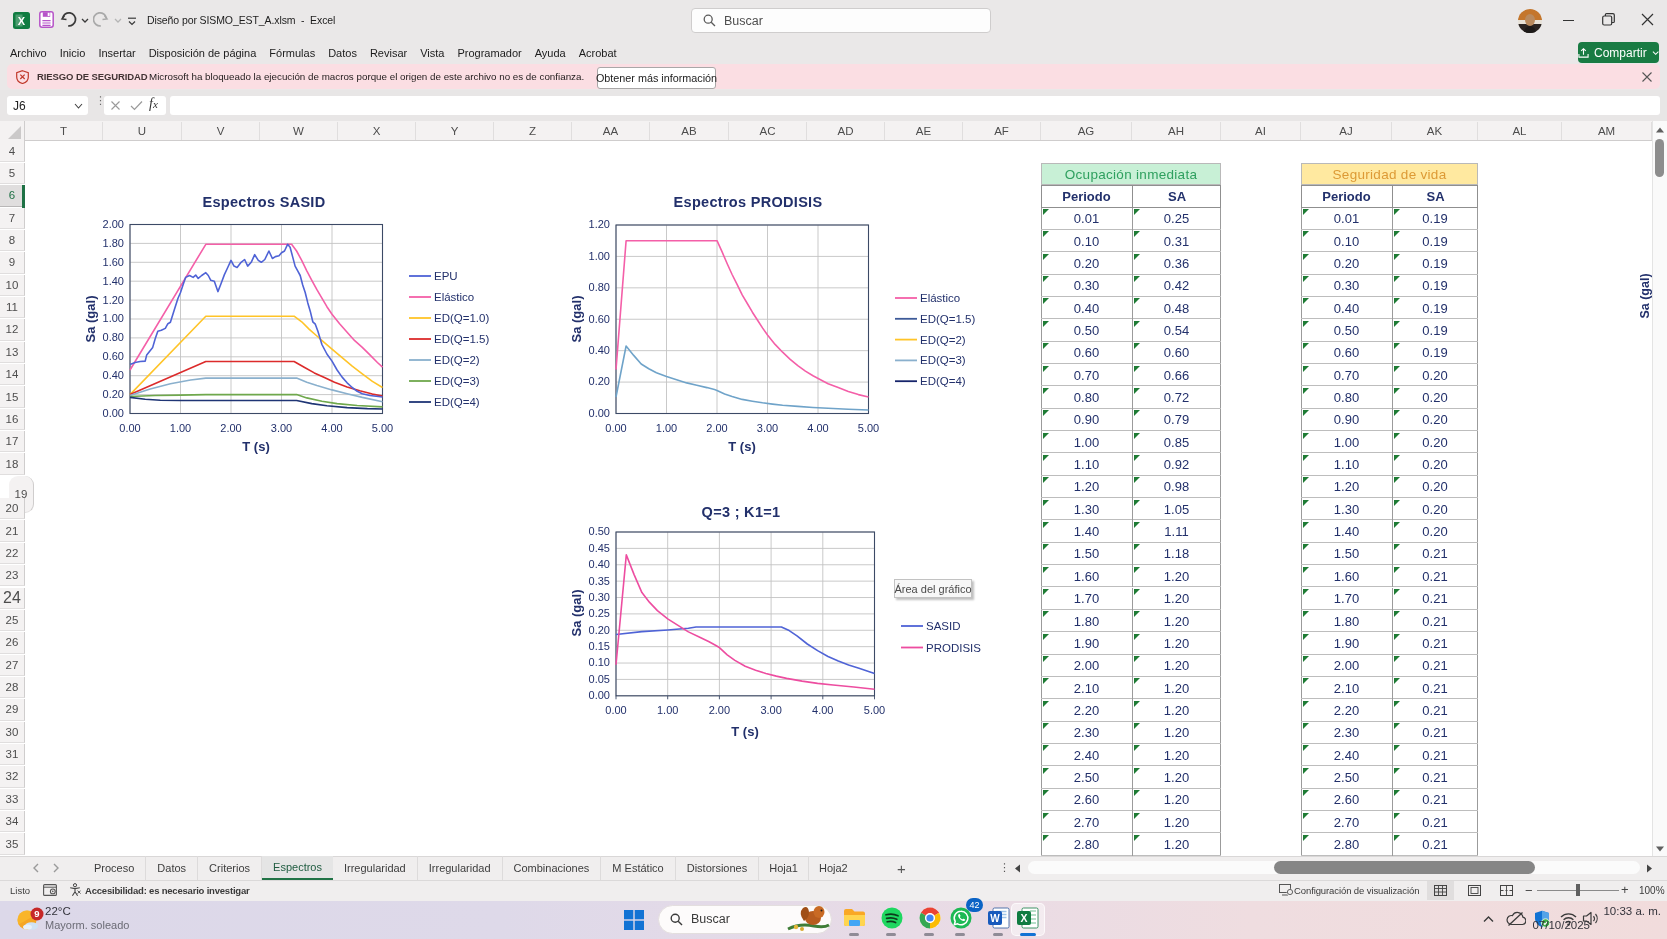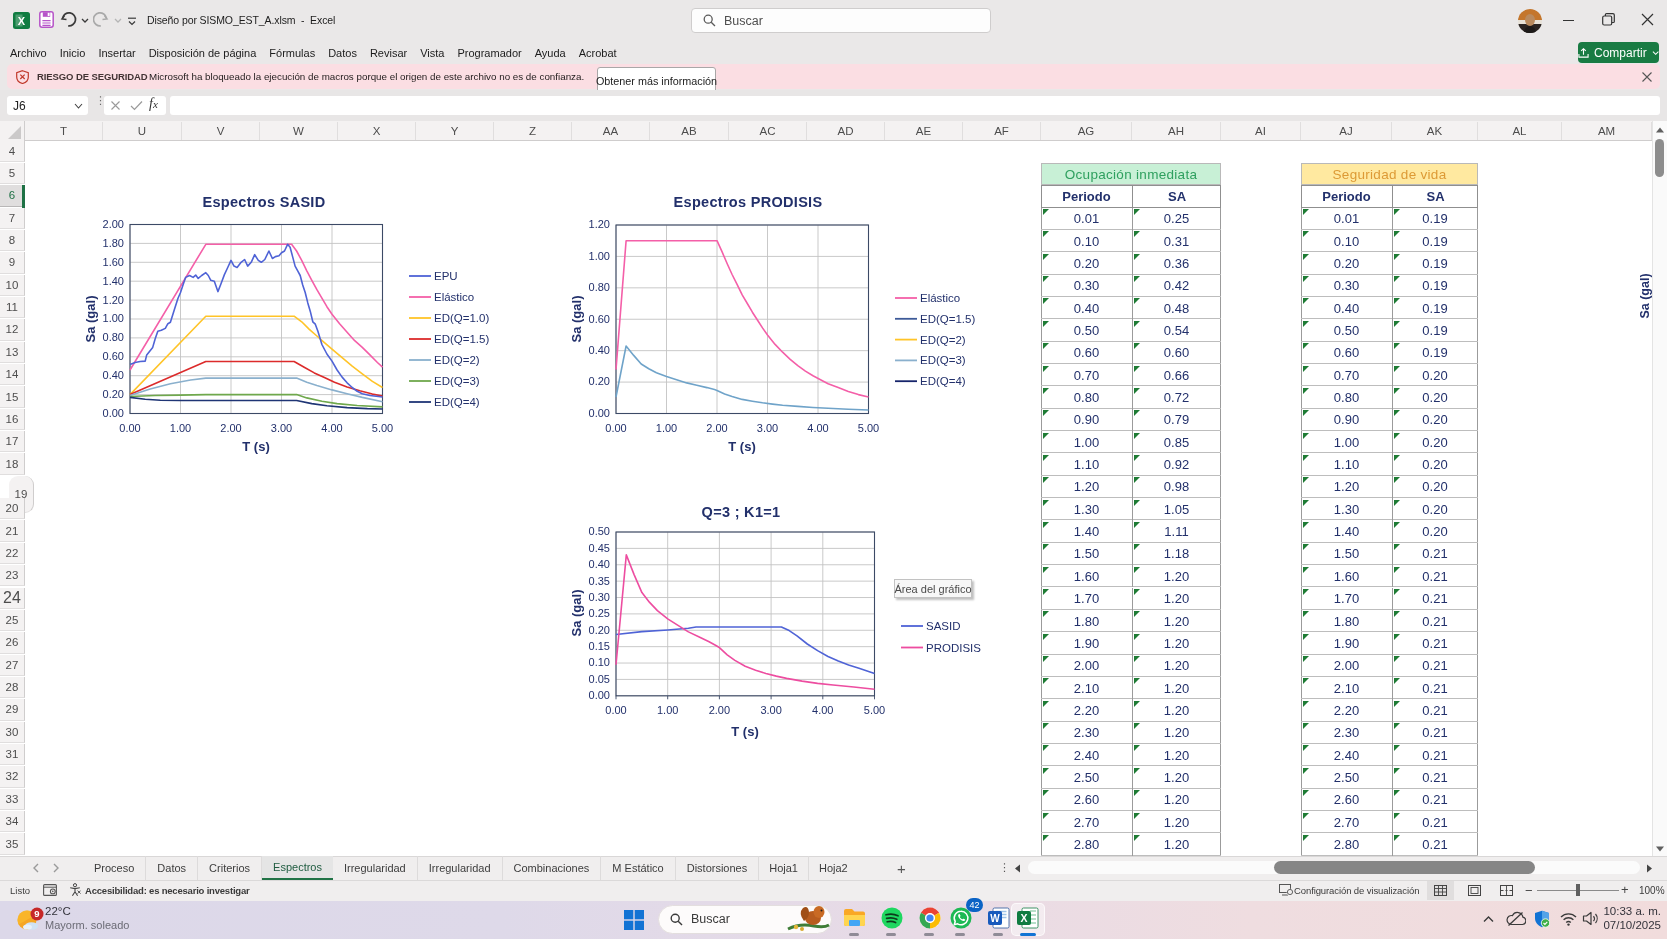--- a/index.html
+++ b/index.html
@@ -98,21 +98,21 @@
 
 
 <div class="abs" style="left:0;top:66px;width:1667px;height:24px;background:#eae8e8;"></div>
 <div class="abs" style="left:7px;top:64px;width:1653px;height:25px;background:#fbdee3;border-radius:5px;"></div>
 <svg class="abs" style="left:16px;top:70px" width="13" height="14" viewBox="0 0 13 14">
  <path d="M6.5 0.7 L12.3 2.6 V7 C12.3 10.4 9.8 12.6 6.5 13.5 C3.2 12.6 0.7 10.4 0.7 7 V2.6 Z" fill="none" stroke="#c0392b" stroke-width="1.2"></path>
  <path d="M4.3 4.6 l4.4 4.4 M8.7 4.6 l-4.4 4.4" stroke="#c0392b" stroke-width="1.2"></path>
 </svg>
 <div class="abs" style="left:37px;top:71px;font-size:9.5px;font-weight:700;color:#423434;letter-spacing:-0.1px;">RIESGO DE SEGURIDAD</div>
 <div class="abs" style="left:149px;top:71px;font-size:9.8px;color:#201c1c;white-space:nowrap;">Microsoft ha bloqueado la ejecución de macros porque el origen de este archivo no es de confianza.</div>
-<div class="abs" style="left:597px;top:67px;width:119px;height:28px;background:#fff;border:1px solid #a9a7a7;border-radius:3px;font-size:10.8px;color:#222;display:flex;align-items:center;justify-content:center;white-space:nowrap;">Obtener más información</div>
+<div class="abs" style="left:597px;top:67px;width:119px;height:22px;background:#fff;border:1px solid #a9a7a7;border-radius:3px;font-size:10.8px;color:#222;display:flex;align-items:center;justify-content:center;white-space:nowrap;">Obtener más información</div>
 <svg class="abs" style="left:1642px;top:72px" width="10" height="10" viewBox="0 0 10 10">
     <path d="M0.5 0.5 L9.5 9.5 M9.5 0.5 L0.5 9.5" stroke="#555" stroke-width="1.1"></path>
   </svg>
 
 
 
 <div class="abs" style="left:0;top:90px;width:1667px;height:31px;background:#e8e6e6;"></div>
 <div class="abs" style="left:7px;top:96px;width:81px;height:19px;background:#fff;border-radius:3px;"></div>
 <div class="abs" style="left:13px;top:99px;font-size:12px;color:#222;">J6</div>
 <svg class="abs" style="left:74px;top:103px" width="9" height="7" viewBox="0 0 9 7">
@@ -889,13 +889,13 @@
  <path d="M1 5 a10.5 10.5 0 0 1 15 0" fill="none" stroke="#3a3a3a" stroke-width="1.4"></path>
  <path d="M3.6 7.8 a7 7 0 0 1 9.8 0" fill="none" stroke="#3a3a3a" stroke-width="1.4"></path>
  <path d="M6.2 10.5 a3.5 3.5 0 0 1 4.6 0" fill="none" stroke="#3a3a3a" stroke-width="1.4"></path>
  <circle cx="8.5" cy="12.6" r="1.2" fill="#3a3a3a"></circle>
 </svg>
 <svg class="abs" style="left:1582px;top:911px" width="17" height="15" viewBox="0 0 17 15">
  <path d="M1.5 5 h3 L9 1.5 V13.5 L4.5 10 h-3 Z" fill="none" stroke="#3a3a3a" stroke-width="1.2" stroke-linejoin="round"></path>
  <path d="M11.5 5 a4 4 0 0 1 0 5 M13.5 3 a7 7 0 0 1 0 9" fill="none" stroke="#3a3a3a" stroke-width="1.2"></path>
 </svg>
 <div class="abs" style="left:1603px;top:905px;width:58px;text-align:right;font-size:11.5px;color:#33333b;">10:33 a. m.</div>
-<div class="abs" style="left:1603px;top:919px;width:58px;text-align:right;font-size:11.5px;color:#33333b;">07/10/2025</div>
+<div class="abs" style="left:1532px;top:919px;width:58px;text-align:right;font-size:11.5px;color:#33333b;">07/10/2025</div>
 
 </body></html>

